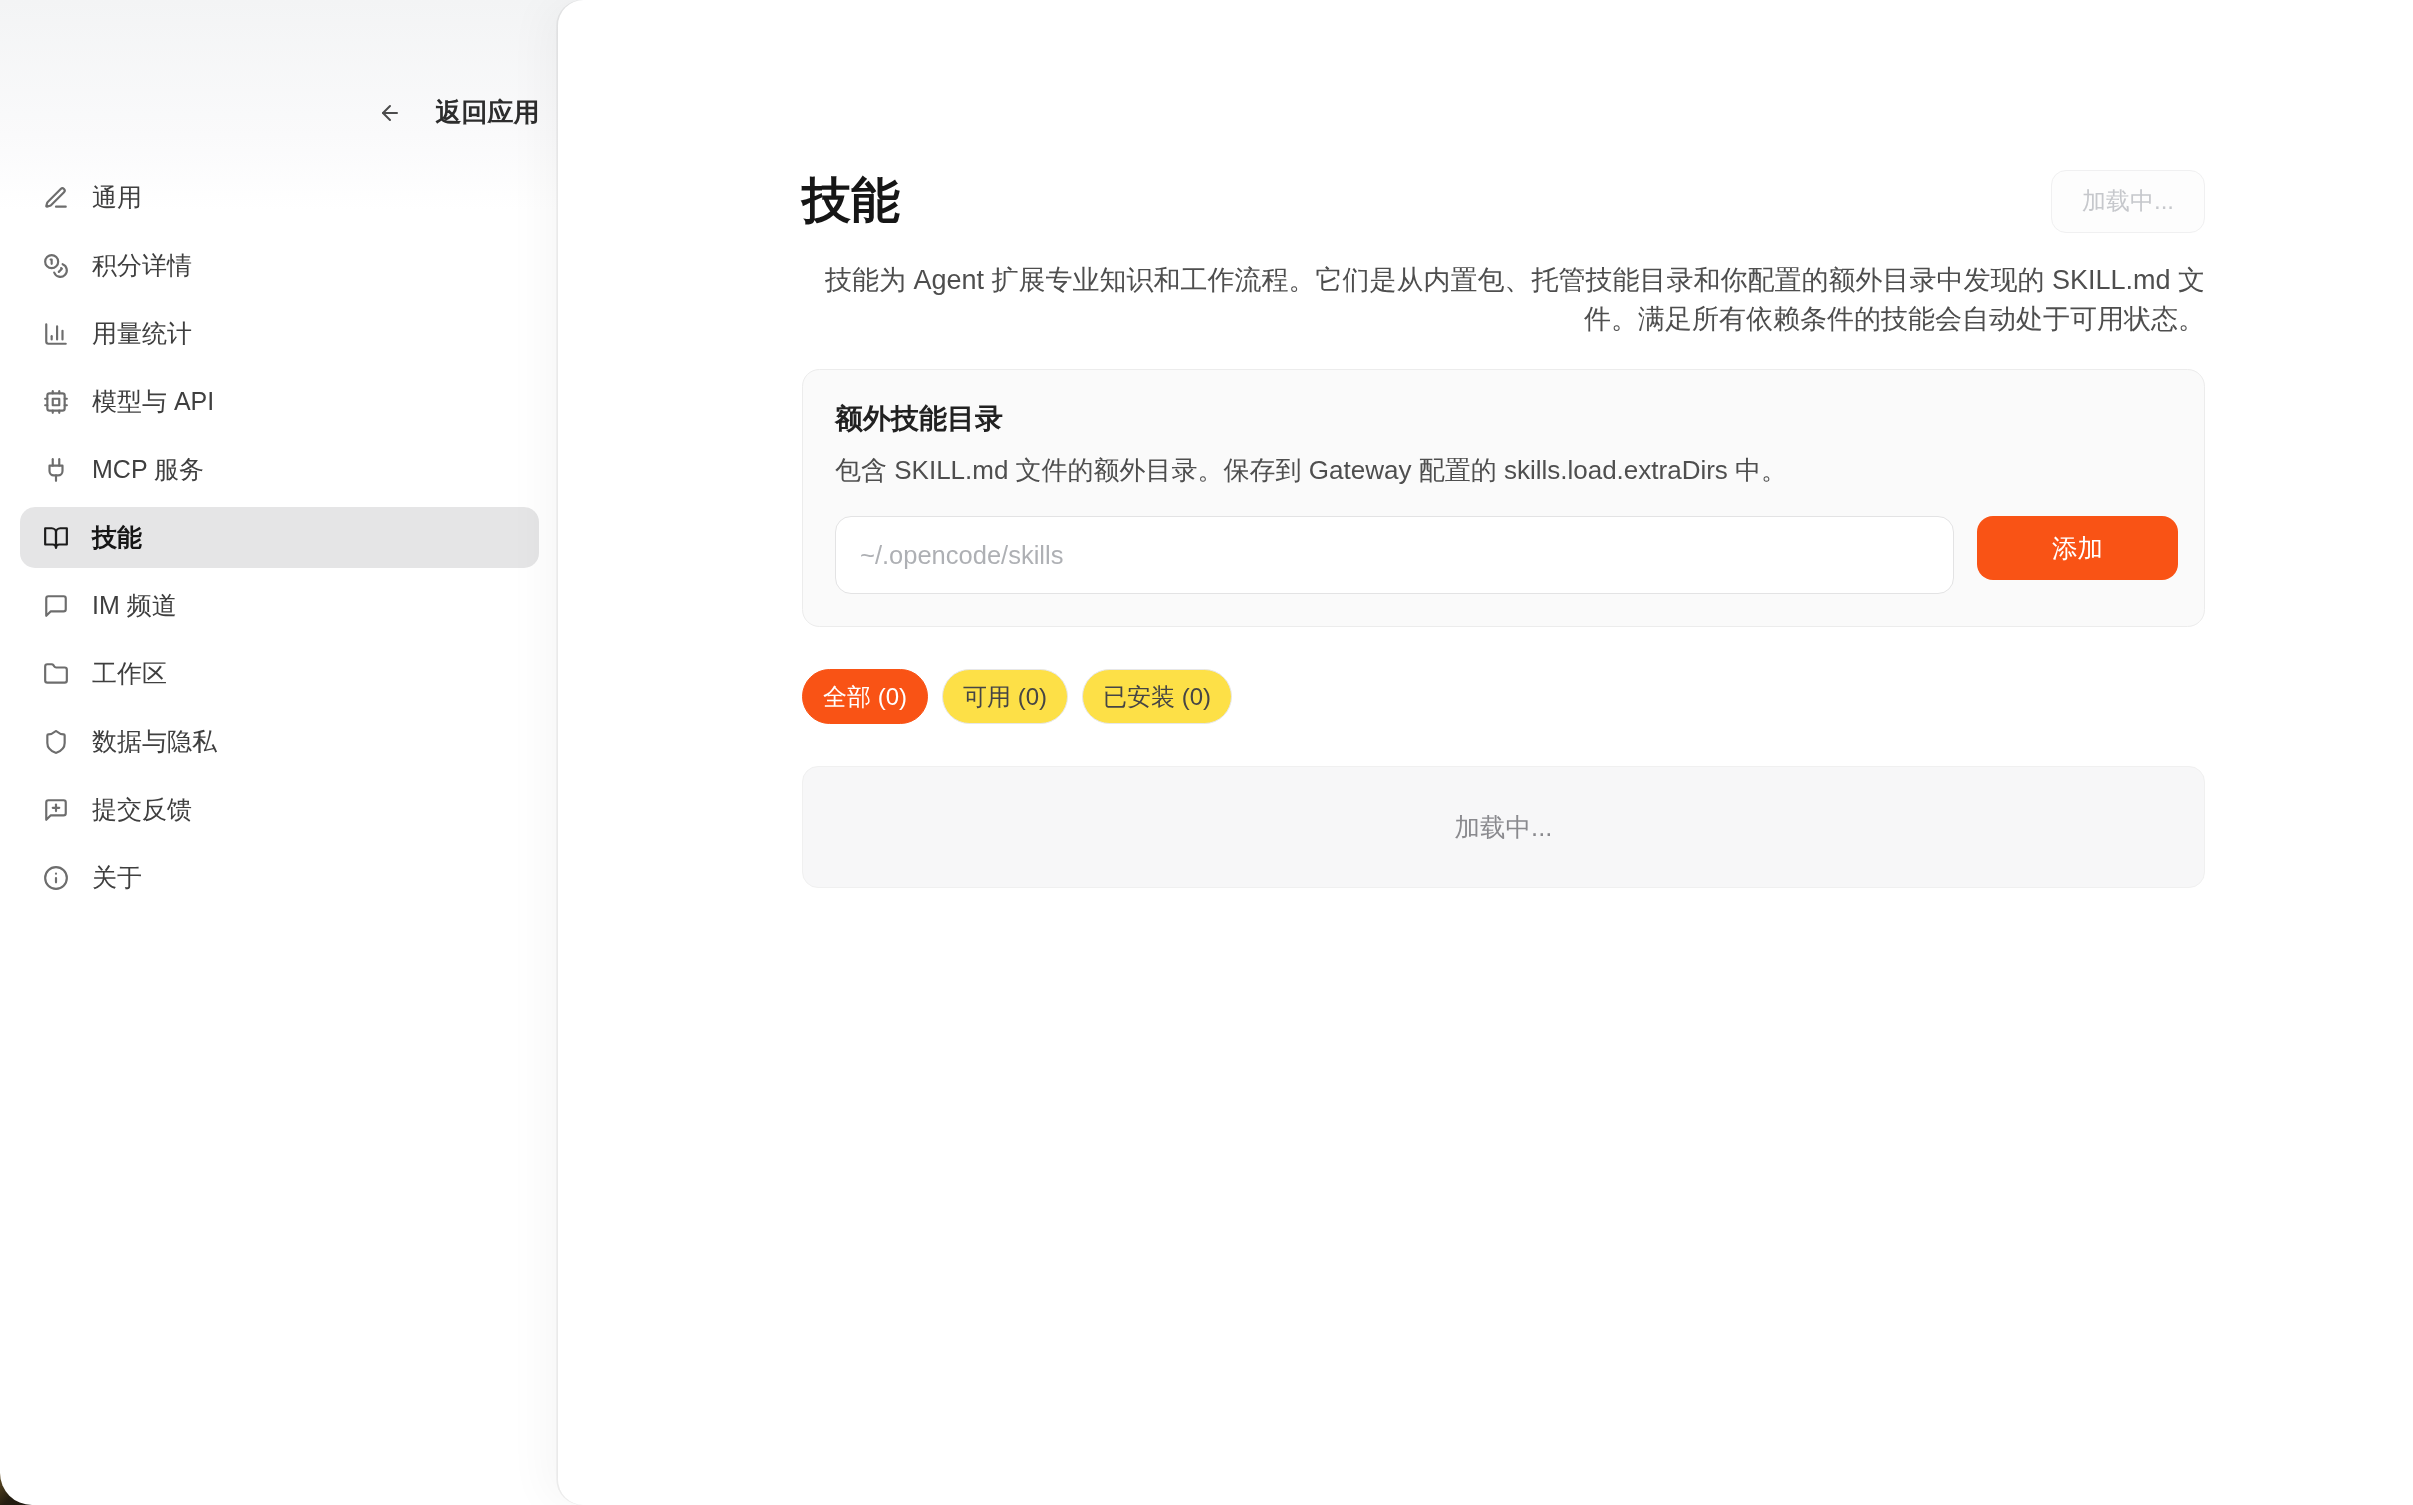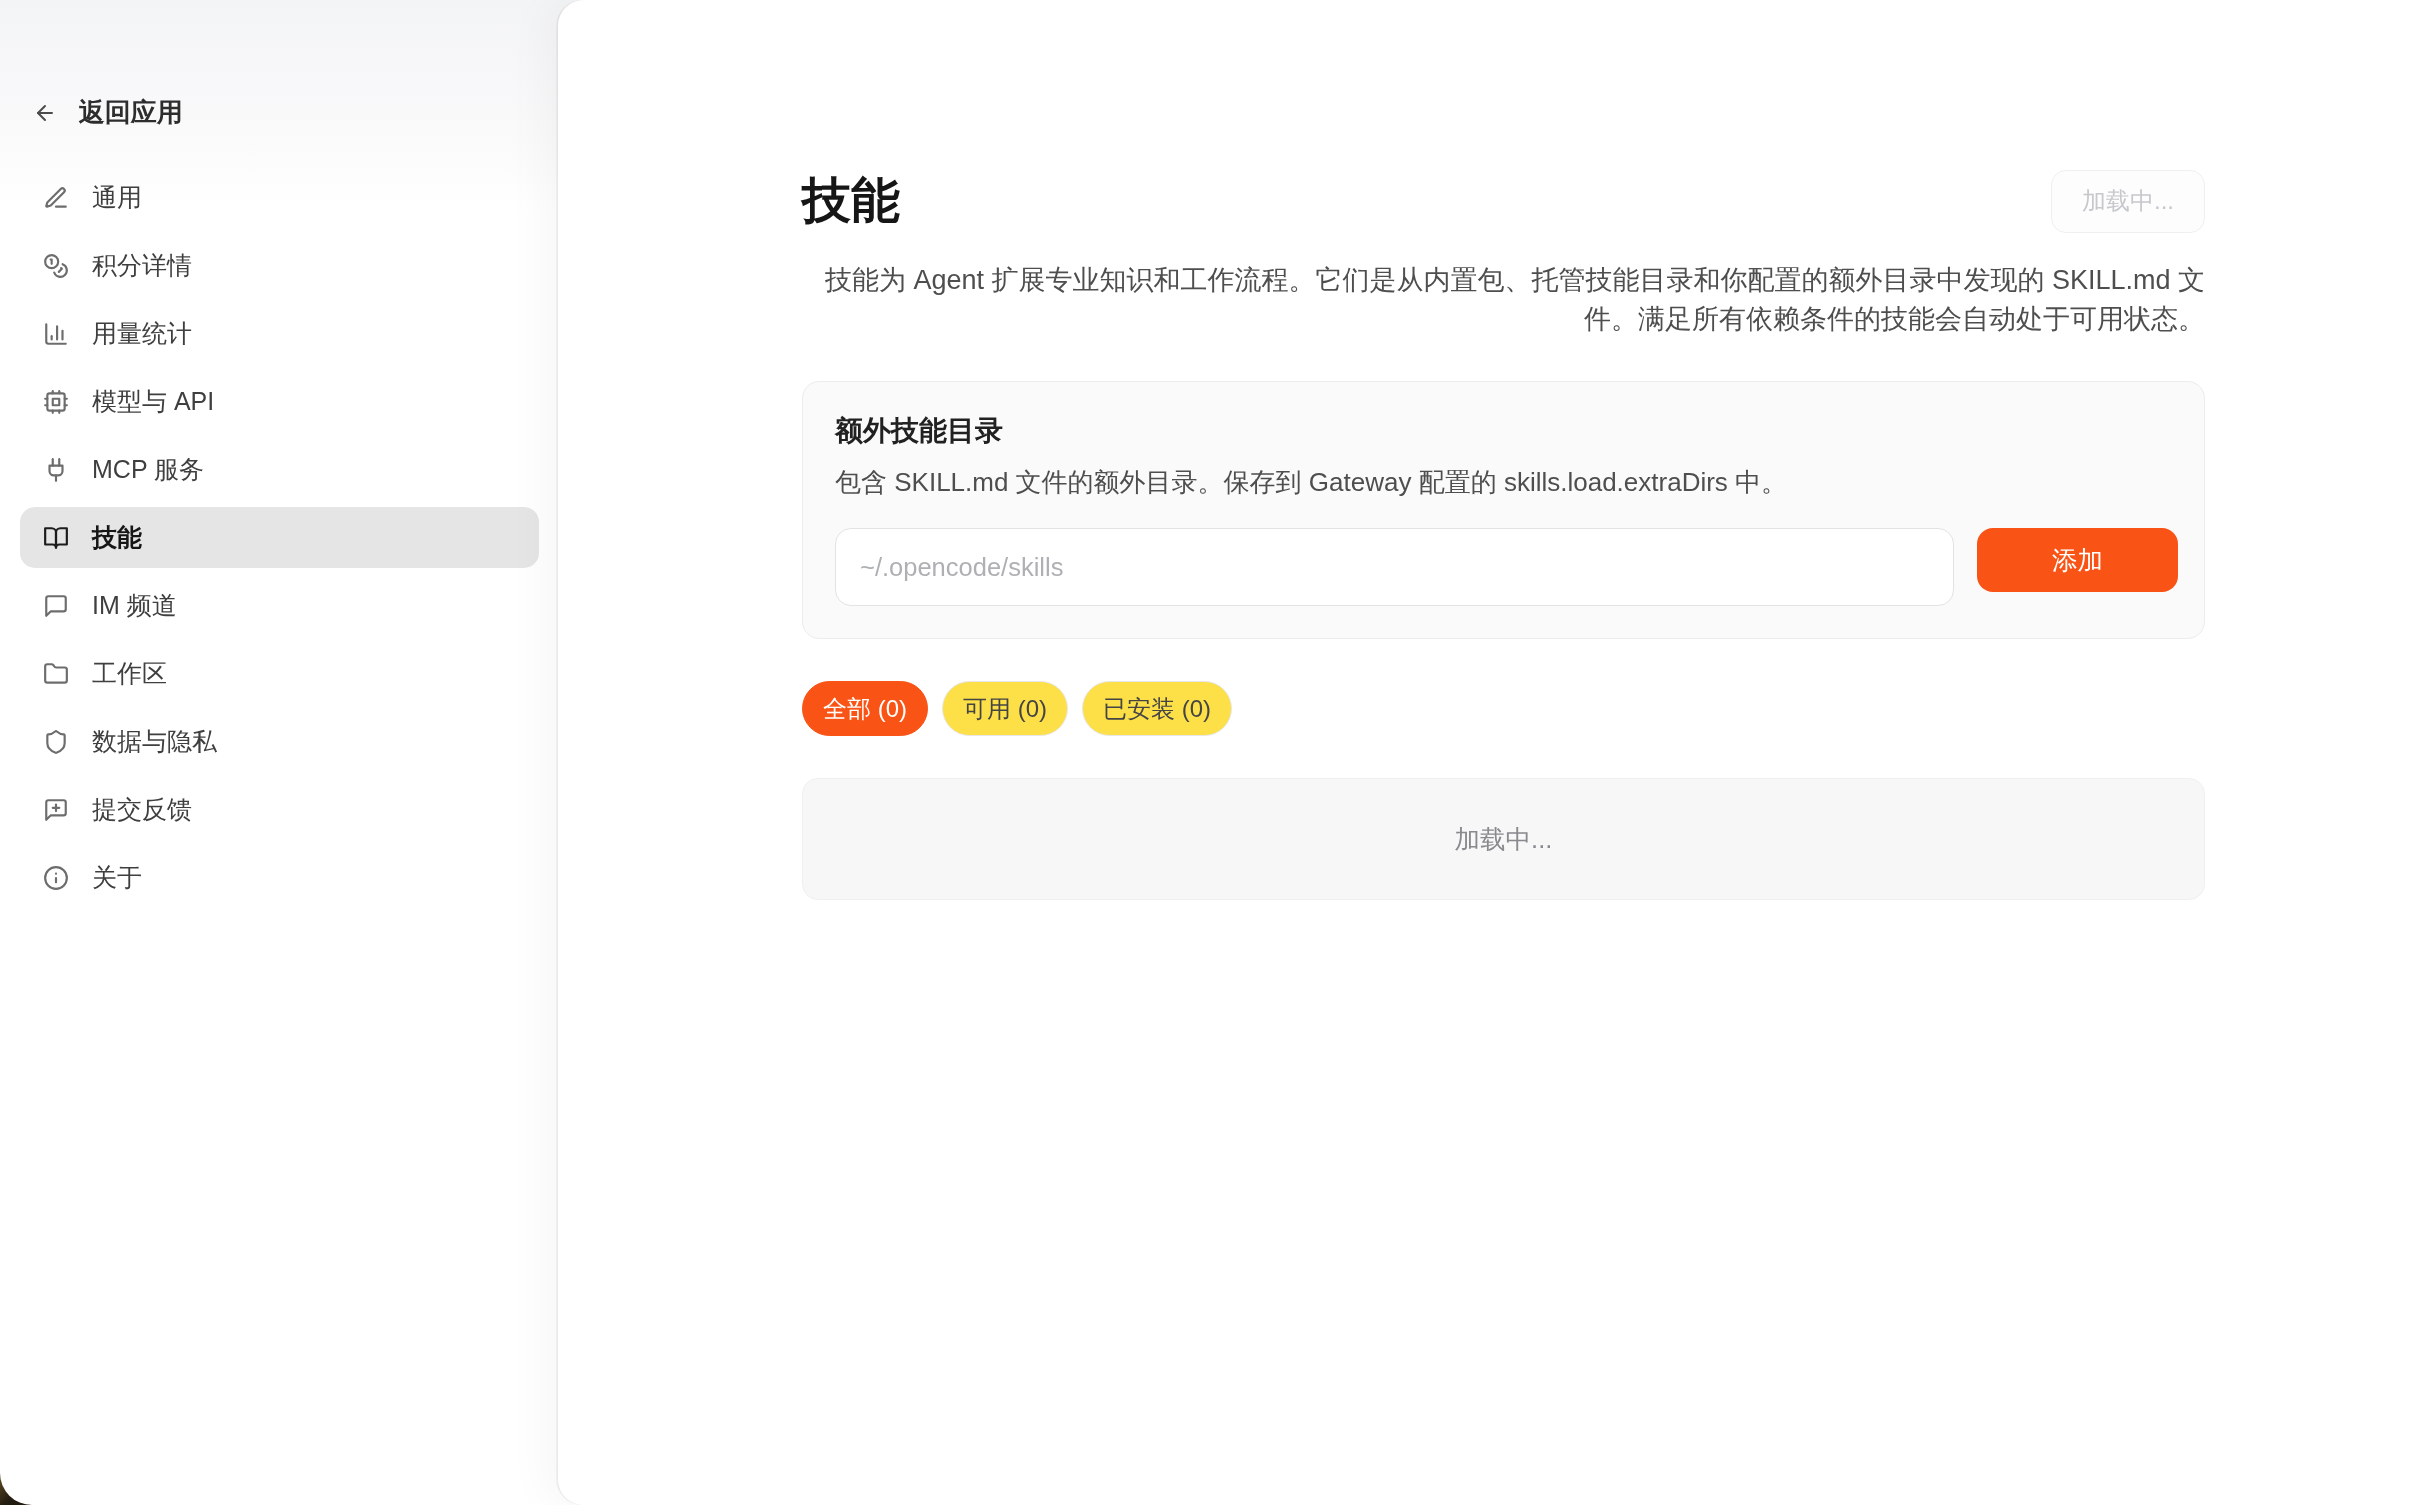--- a/index.html
+++ b/index.html
@@ -19,23 +19,23 @@
     position: relative;
     width: 2413px; height: 1505px;
     display: flex;
     background: linear-gradient(180deg, #f3f4f5 0%, #fafafb 9%, #ffffff 14%);
     border-bottom-left-radius: 32px;
     overflow: hidden;
   }
   
   .sidebar { width: 558px; flex: 0 0 558px; padding: 95px 18.6px 0 20px; }
   .back-row {
-    display: flex; align-items: center; gap: 22px;
+    display: flex; align-items: center; gap: 33px;
     margin-left: 12.8px; color: #2d2d2d;
-    font-size: 26px; font-weight: 700; cursor: pointer;
+    font-size: 26px; font-weight: 700; cursor: pointer; justify-content: flex-end;
   }
   .back-row .ic { width: 24px; height: 24px; color: #4c4c4c; }
   .nav { margin-top: 37px; }
   .nav-item {
     display: flex; align-items: center; gap: 23px;
     height: 61px; margin-bottom: 7px;
     border-radius: 15px; padding: 0 14px 0 23px;
     font-size: 25px; font-weight: 500; color: #3f3f3f; cursor: pointer;
   }
   .nav-item .ic { width: 26px; height: 26px; color: #6d6d6d; flex: 0 0 auto; }
@@ -53,21 +53,21 @@
   .header-row { display: flex; align-items: center; justify-content: space-between; }
   .page-title { font-size: 49px; font-weight: 700; color: #161616; }
   .status-chip {
     height: 63px; padding: 0 30px;
     display: flex; align-items: center;
     border: 1.2px solid #f0f0f1; border-radius: 15px;
     color: #c6c8cc; font-size: 24px; background: #fdfdfd;
   }
   .page-desc { margin-top: 27px; max-width: 1409px; font-size: 27px; line-height: 39px; color: #4e4e4e; text-align: right; }
   .card {
-    margin-top: 42px;
+    margin-top: 30px;
     background: #fafafa; border: 1.2px solid #ececec; border-radius: 17.4px;
     padding: 30px 26px 32px 32px;
   }
   .card-title { font-size: 28px; font-weight: 700; color: #212121; }
   .card-desc { margin-top: 15px; font-size: 26px; color: #4e4e4e; }
   .dir-row { margin-top: 28px; display: flex; gap: 23px; }
   .dir-input {
     flex: 1; height: 78px;
     border: 1.2px solid #e3e3e4; border-radius: 16px;
     background: #fff; padding: 0 24px;

